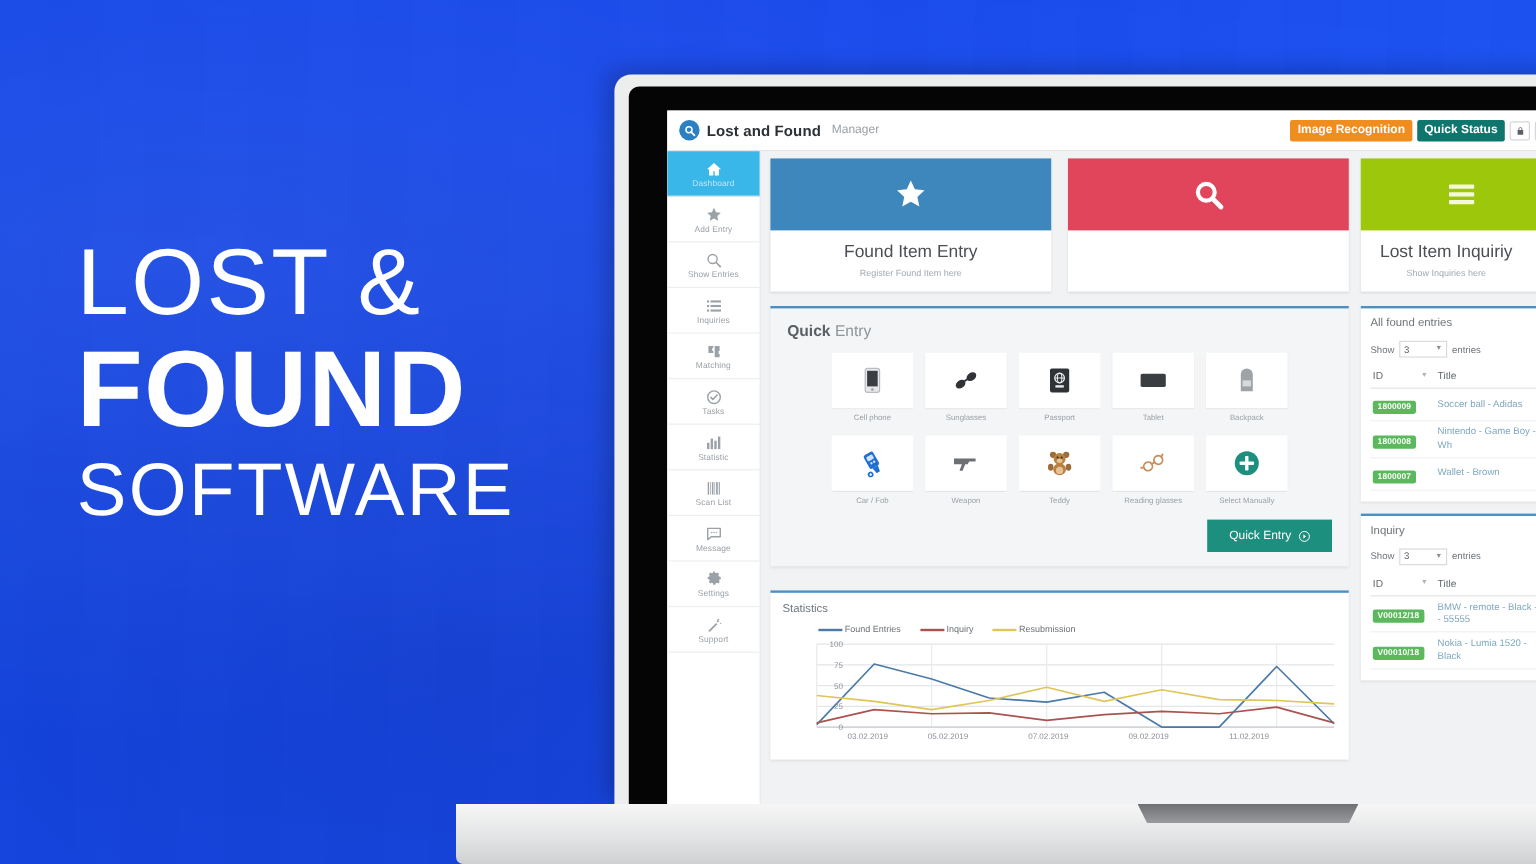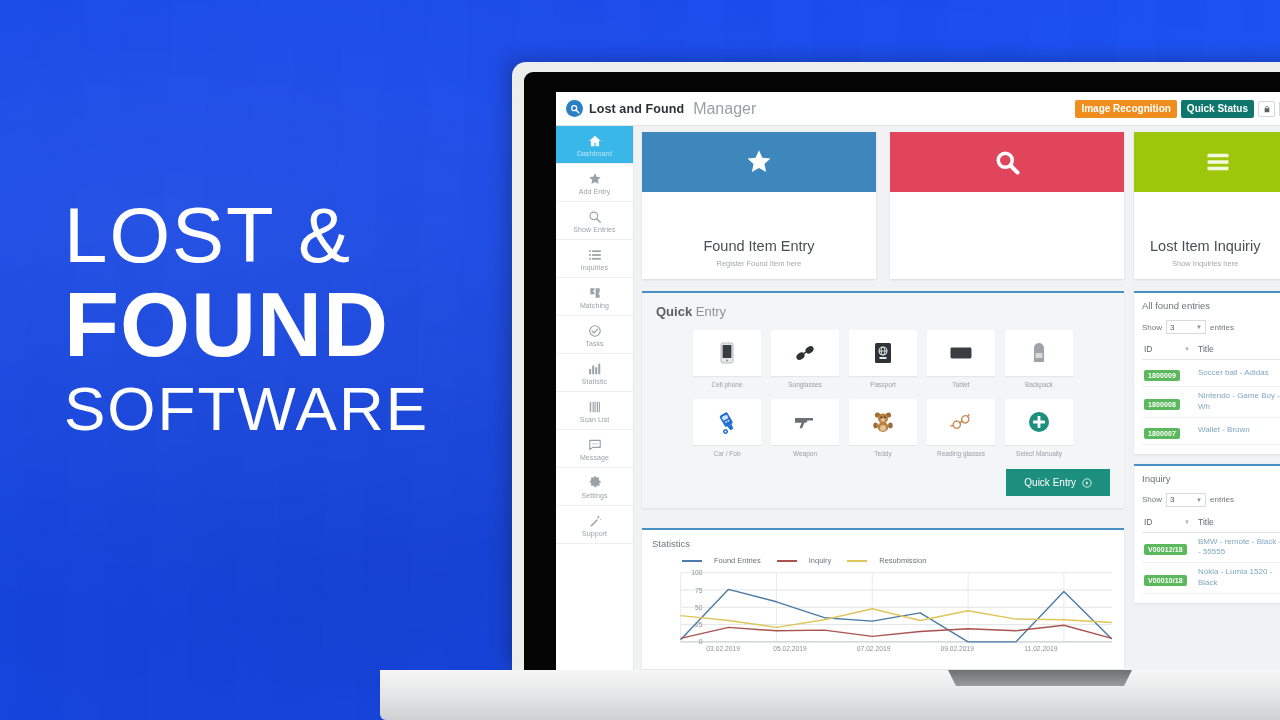--- a/index.html
+++ b/index.html
@@ -72,21 +72,21 @@
     display: flex; align-items: center; padding: 0 6px 0 10px;
   }
   #brand { display: flex; align-items: center; gap: 6px; }
   #brand-logo {
     width: 17px; height: 17px; border-radius: 50%;
     background: #2b7fc4; display: flex; align-items: center; justify-content: center;
     color: #fff; font-size: 10px; font-weight: 700;
   }
   #brand-logo svg { width: 10px; height: 10px; }
   #brand-name { font-size: 12.5px; font-weight: 700; color: #2c3136; letter-spacing: .1px; }
-  #brand-sub { font-size: 16px; font-weight: 400; color: #9aa0a6; margin-left: 3px; }
+  #brand-sub { font-size: 10px; font-weight: 400; color: #9aa0a6; margin-left: 3px; }
   #header-right { margin-left: auto; display: flex; align-items: center; gap: 4px; }
   .hbtn {
     font-size: 10px; color: #fff; padding: 4px 6px; border-radius: 2px;
     white-space: nowrap; font-weight: 600; line-height: 1;
   }
   .hbtn.orange { background: #ef8d1f; }
   .hbtn.green  { background: #0f766e; }
   .hicon {
     width: 17px; height: 16px; border: 1px solid #d4d6d8; border-radius: 2px;
     background: #fff; display: flex; align-items: center; justify-content: center;
@@ -114,21 +114,21 @@
   
   #main-col { flex: 1; display: flex; min-width: 0; }
   #center { flex: 1; padding: 6px 6px 0 8px; min-width: 0; }
   #rightcol { width: 172px; flex: 0 0 172px; padding: 6px 0 0 4px; }
 
   
   #cards { display: flex; gap: 14px; }
   .card { flex: 1; background: #fff; box-shadow: 0 1px 2px rgba(0,0,0,.10); }
   .card-top { height: 60px; display: flex; align-items: center; justify-content: center; }
   .card-top svg { width: 28px; height: 28px; fill: #fff; }
-  .card-body { padding: 10px 12px 11px; text-align: center; margin-top: 36px; }
+  .card-body { padding: 10px 12px 11px; text-align: center; }
   .card-title { font-size: 14.5px; color: #4a4f55; font-weight: 400; }
   .card-sub { font-size: 7.5px; color: #a3a9af; margin-top: 5px; }
 
   
   #quick-entry {
     margin-top: 12px; background: #f4f5f6; border-top: 2px solid #4a90c2;
     padding: 11px 14px 12px; box-shadow: 0 1px 2px rgba(0,0,0,.07);
   }
   #qe-title { font-size: 13px; color: #8e949a; }
   #qe-title b { color: #5a6066; font-weight: 700; }
@@ -147,21 +147,21 @@
   }
   #qe-button svg { width: 10px; height: 10px; fill: #fff; }
 
   
   #stats {
     margin-top: 20px; background: #fff; border-top: 2px solid #4a90c2;
     padding: 8px 10px 6px; box-shadow: 0 1px 2px rgba(0,0,0,.08);
   }
   #stats-title { font-size: 9.5px; color: #70767c; }
   #legend { display: flex; gap: 16px; margin: 7px 0 2px 30px; }
-  .lg { display: flex; align-items: center; gap: 12px; font-size: 7.5px; color: #6b7177; }
+  .lg { display: flex; align-items: center; gap: 2px; font-size: 7.5px; color: #6b7177; }
   .lg i { display: block; width: 20px; height: 2px; }
   #chart-wrap { position: relative; }
   #chart-wrap svg { display: block; width: 100%; height: 96px; }
 
   
   .panel { background: #fff; border-top: 2px solid #4a90c2; box-shadow: 0 1px 2px rgba(0,0,0,.08); padding: 7px 8px 9px; }
   .panel + .panel { margin-top: 10px; }
   .panel-title { font-size: 9.5px; color: #6e747a; }
   .show-row { display: flex; align-items: center; gap: 4px; margin-top: 9px; font-size: 8px; color: #70767c; }
   .show-select {

